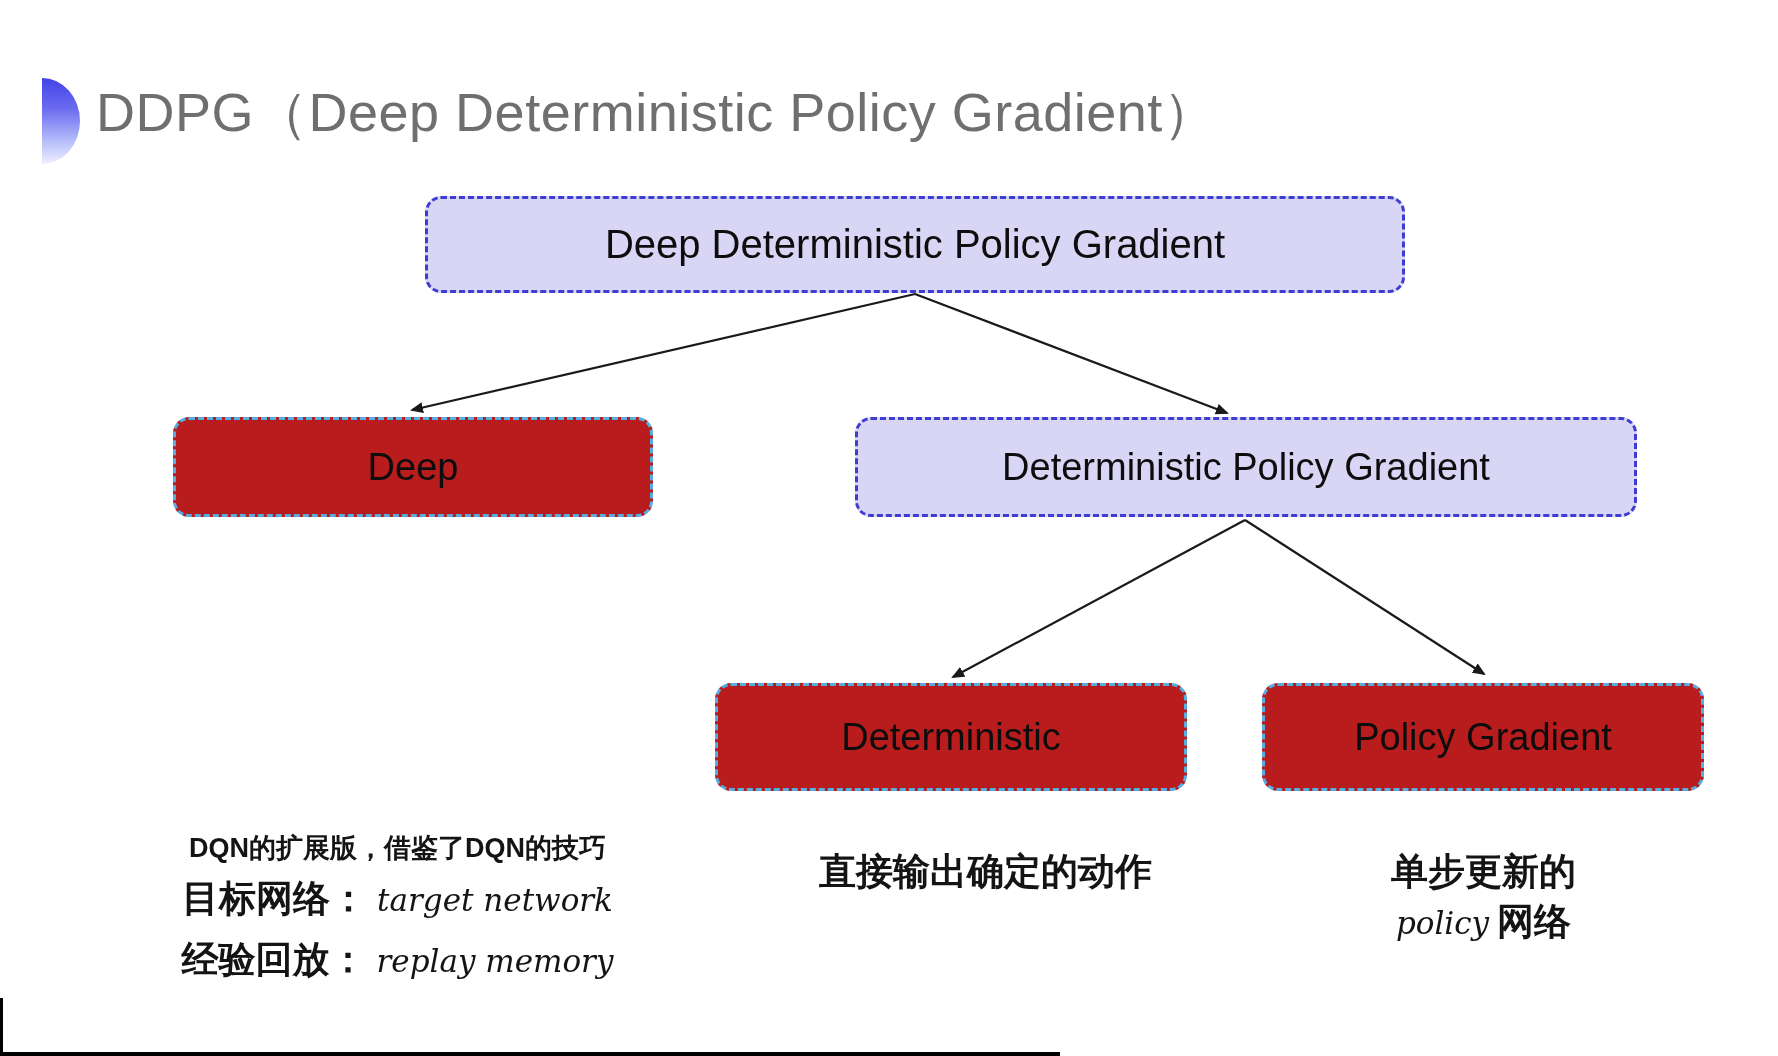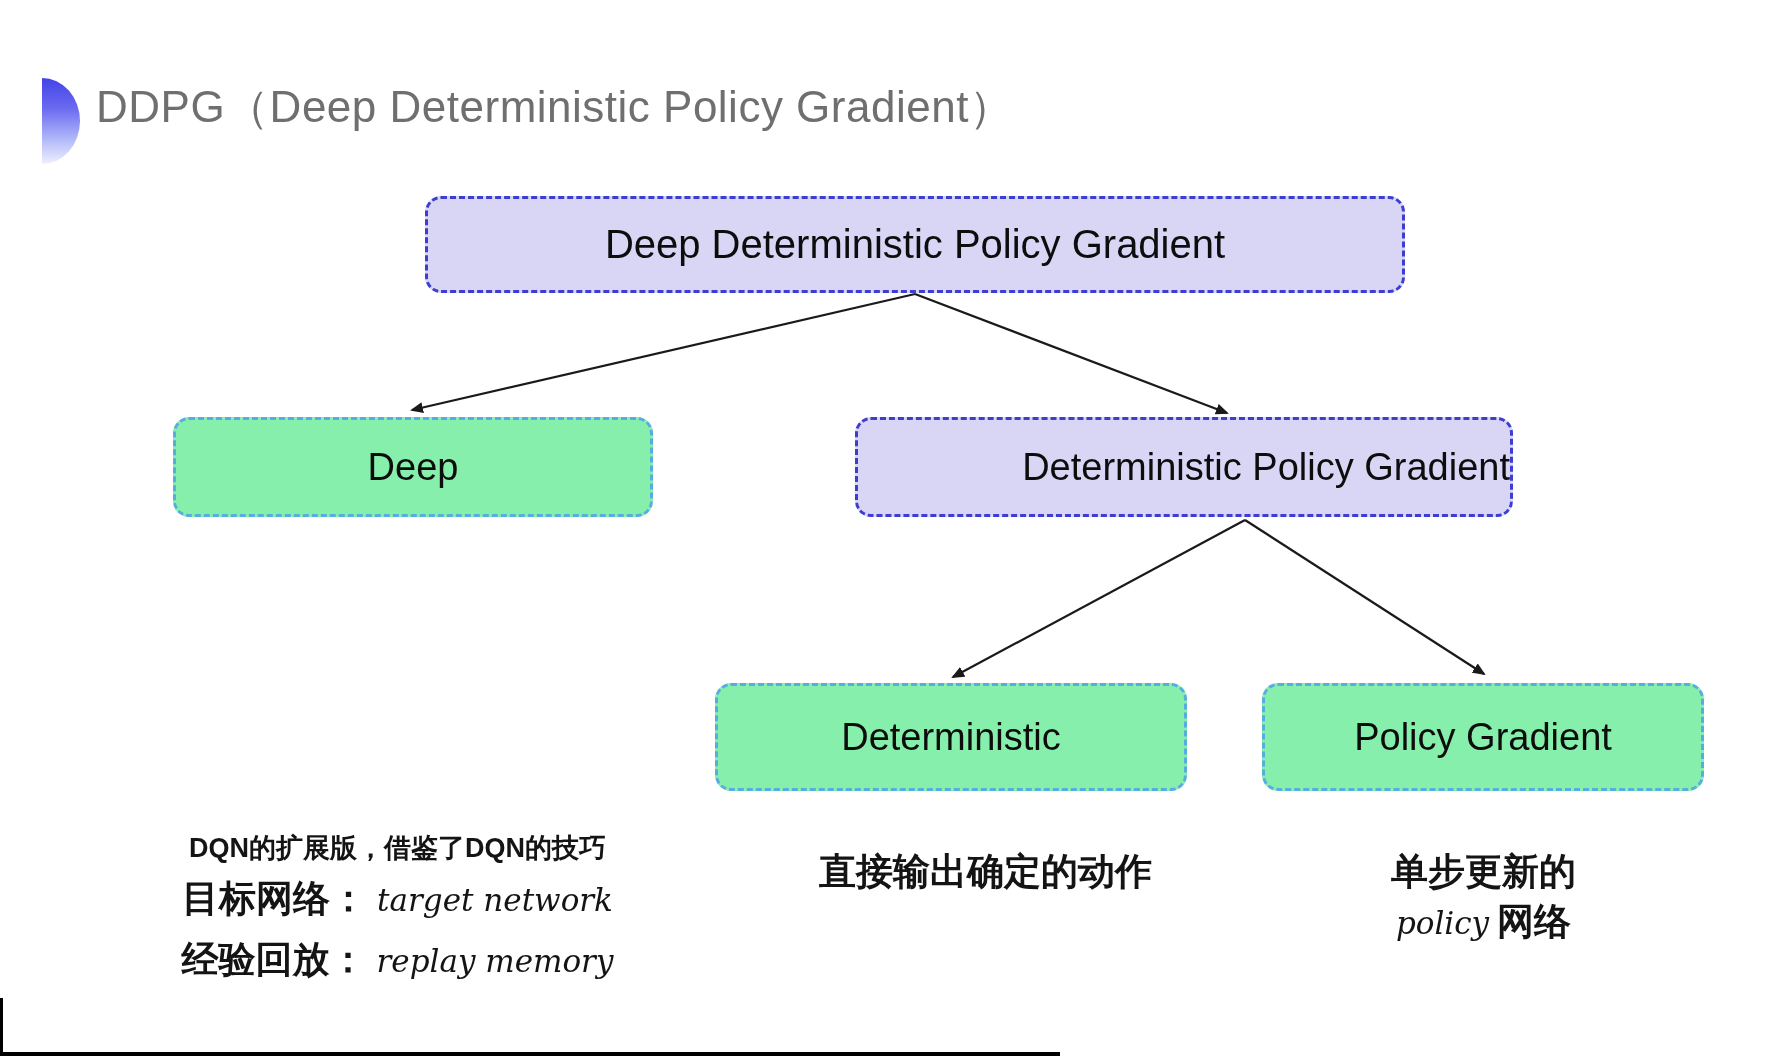--- a/index.html
+++ b/index.html
@@ -14,38 +14,38 @@
 
   
   .title-bullet {
     position:absolute; left:42px; top:78px;
     width:38px; height:86px;
     background:linear-gradient(to bottom, #4343e9 0%, #6a6af0 35%, #b9c0fa 75%, #eef0fe 100%);
     border-radius:0 100% 100% 0 / 0 50% 50% 0;
   }
   .page-title {
     position:absolute; left:96px; top:84px;
-    font-size:44px; font-weight:500; color:#6f6f6f;
+    font-size:54px; font-weight:500; color:#6f6f6f;
     letter-spacing:0.5px; white-space:nowrap; line-height:1.05;text-align:center;
   }
 
   
   .node {
     position:absolute;
     display:flex; align-items:center; justify-content:center;
     border-radius:16px;
   }
   .node.purple { background:#d9d6f5; border:3px dashed #3d3dd1; }
-  .node.cyan   { background:#86efac; border:3px dashed #58ace0; }
+  .node.cyan   { background:#b91c1c; border:3px dashed #58ace0; }
   .node .label { color:#0d0d0d; white-space:nowrap; }
 
   #node-ddpg { left:425px;  top:196px; width:980px; height:97px; }
   #node-ddpg .label { font-size:40px; }
   #node-deep { left:173px;  top:417px; width:480px; height:100px; }
-  #node-dpg  { left:855px;  top:417px; width:658px; height:100px;justify-content:flex-end; }
+  #node-dpg  { left:855px;  top:417px; width:782px; height:100px; }
   #node-det  { left:715px;  top:683px; width:472px; height:108px; }
   #node-pg   { left:1262px; top:683px; width:442px; height:108px; }
   #node-deep .label, #node-dpg .label, #node-det .label, #node-pg .label { font-size:38px; }
 
   
   .edges { position:absolute; left:0; top:0; width:1778px; height:1056px; pointer-events:none; }
 
   
   .note { position:absolute; text-align:center; color:#141414; }
   .note .line { line-height:1.15; }

